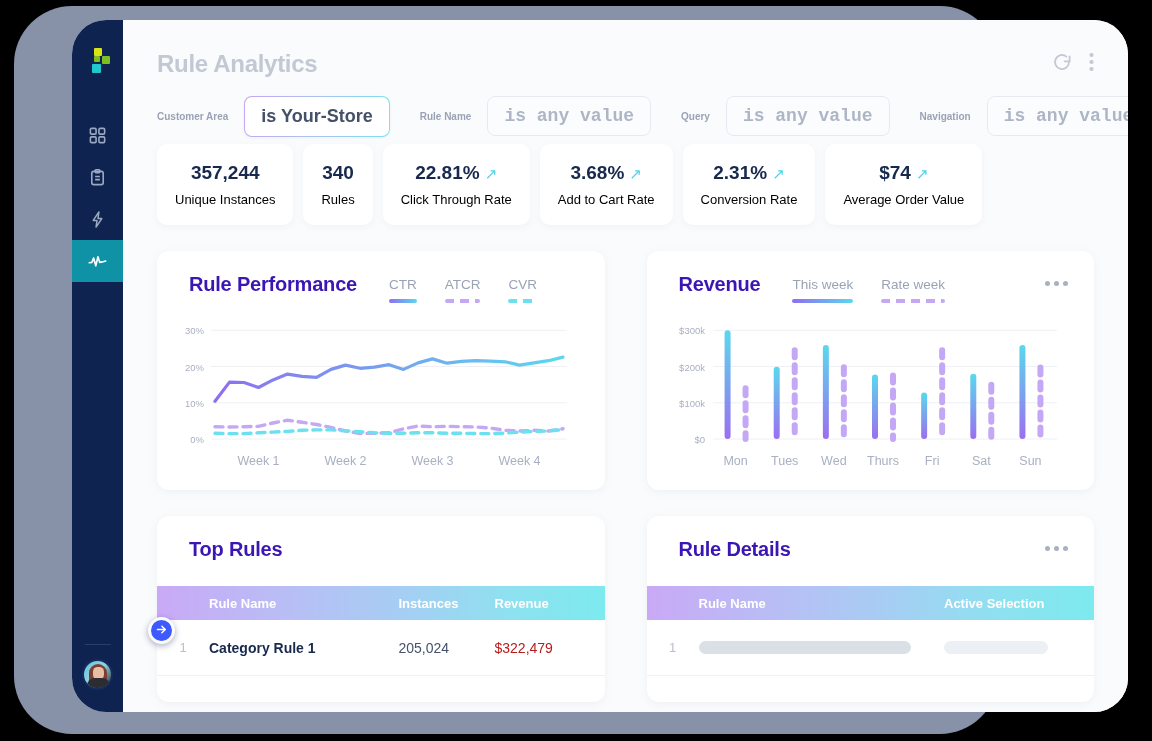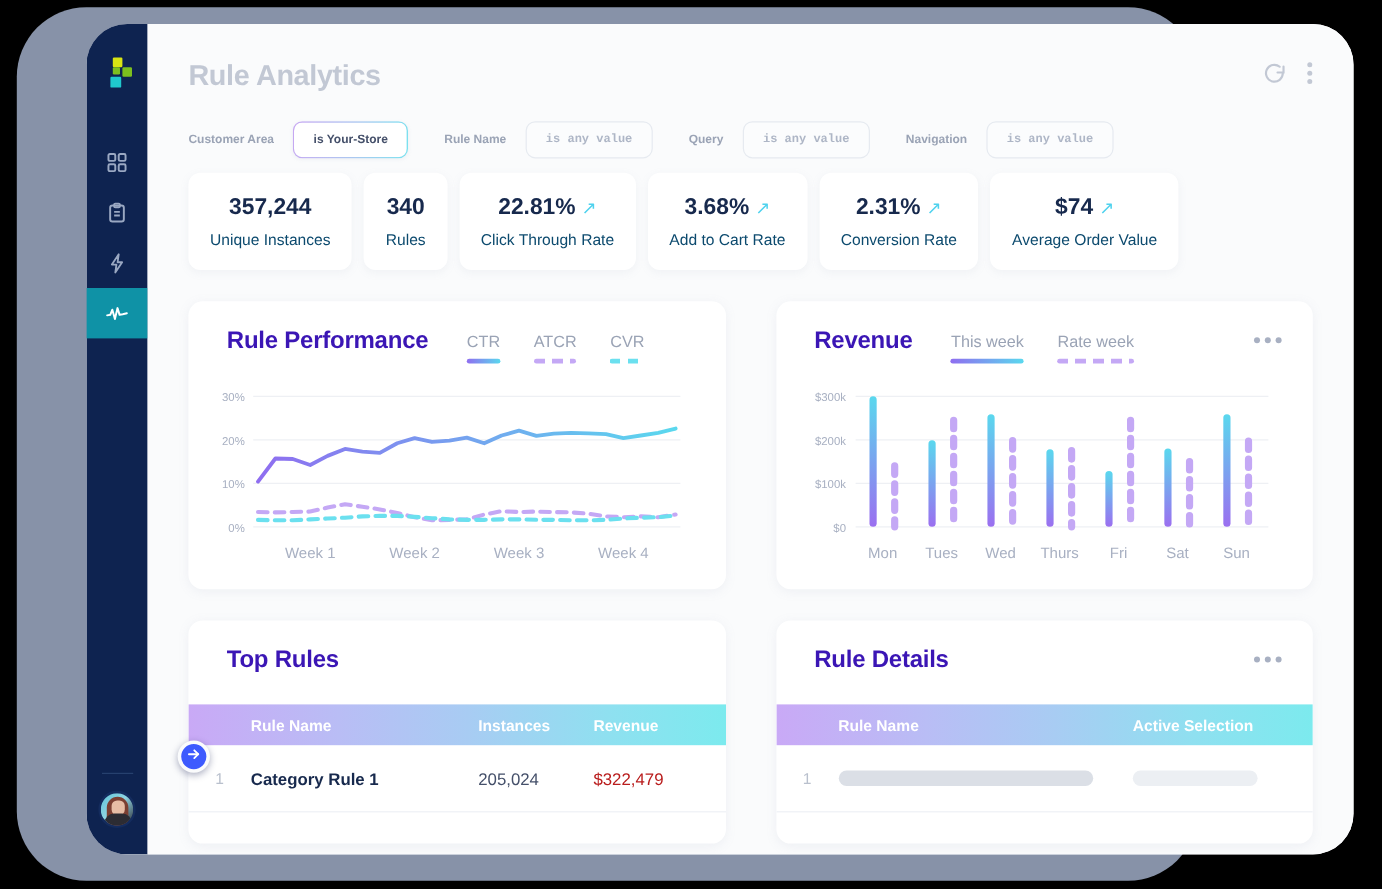--- a/index.html
+++ b/index.html
@@ -114,21 +114,21 @@
     gap: 8px;
     padding-top: 12px;
     height: 56px;
   }
   .filter-label {
     font-size: 10px; color: #9aa3b5; font-weight: bold;
     margin-right: 8px; white-space: nowrap;
   }
   .filter-label.sp { margin-left: 22px; }
   .chip {
-    font-size: 10px; font-weight: bold;
+    font-size: 18px; font-weight: bold;
     padding: 9px 16px; border-radius: 8px; white-space: nowrap;
     cursor: pointer;
   }
   .chip.empty {
     color: #aeb6c6; background: #fbfcfd;
     border: 1px solid #e6eaf0;
     font-family: Liberation Mono, monospace;
   }
   .chip.active {
     color: #45506a; background: #ffffff;
@@ -146,21 +146,21 @@
     padding: 18px 18px 18px;
     box-shadow: 0 2px 7px rgba(140,150,180,.09);
     text-align: center;
     flex: 0 0 auto;
   }
   .kpi-value {
     font-size: 19px; font-weight: bold; color: #17294d;
     display: flex; align-items: center; justify-content: center; gap: 5px;
     white-space: nowrap;
   }
-  .kpi-label { font-size: 13px; color: #0c4a6e; margin-top: 8px; white-space: nowrap; }
+  .kpi-label { font-size: 13px; color: #000000; margin-top: 8px; white-space: nowrap; }
   .arrow-up { color: #4fd2ee; font-size: 15px; line-height: 1; font-weight: normal; }
 
   
   #grid { display: flex; gap: 42px; margin-top: 26px; }
   .col { flex: 1; display: flex; flex-direction: column; gap: 26px; min-width: 0; }
   .card {
     background: #ffffff; border-radius: 12px;
     box-shadow: 0 2px 9px rgba(140,150,180,.10);
     overflow: hidden;
   }

